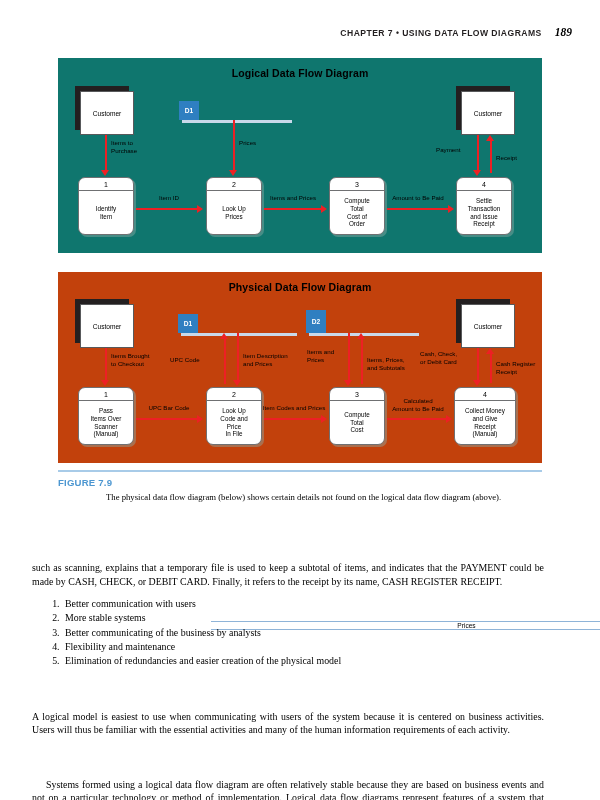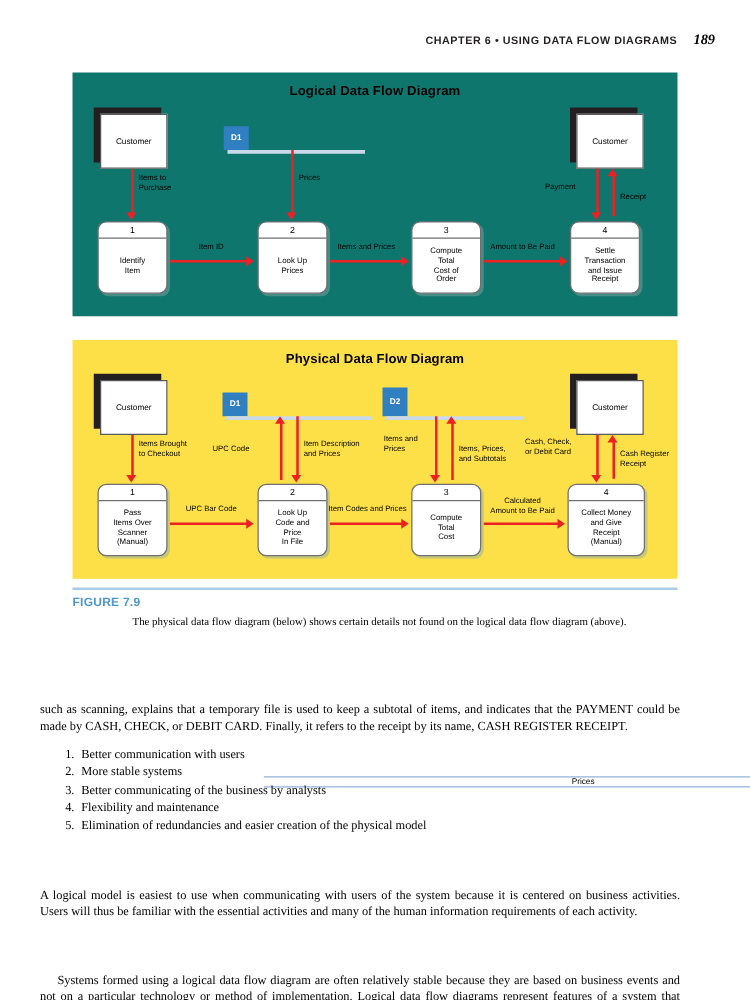--- a/index.html
+++ b/index.html
@@ -22,21 +22,21 @@
     font-size: 8.6px; letter-spacing: .45px; color: #231f20; font-weight: 600;
   }
   .runhead-page {
     font-family: "Liberation Serif", serif;
     font-style: italic; font-weight: bold; font-size: 11.5px; color: #000;
   }
 
   
   .panel { position: absolute; left: 58px; width: 484px; }
   .panel-logical  { top: 58px;  height: 195px; background: #0f766e; }
-  .panel-physical { top: 272px; height: 191px; background: #fde047; }
+  .panel-physical { top: 272px; height: 191px; background: #c2410c; }
 
   .panel-title {
     position: absolute; top: 9px; left: 0; width: 100%;
     text-align: center;
     font-family: "Liberation Sans", sans-serif;
     font-weight: bold; font-size: 10.5px; color: #000;
     letter-spacing: .1px;
   }
 
   
@@ -145,21 +145,21 @@
   }
   ol.adv { margin: 9px 0 9px 30px; }
   ol.adv li { font-size: 9.9px; line-height: 1.45; padding-left: 3px; }
 </style>
 </head>
 <body>
 
 <div class="page">
 
   <div class="runhead">
-    <span class="runhead-text">CHAPTER 6  •  USING DATA FLOW DIAGRAMS</span>
+    <span class="runhead-text">CHAPTER 7  •  USING DATA FLOW DIAGRAMS</span>
     <span class="runhead-page">189</span>
   </div>
 
   <div class="panel panel-logical">
     <div class="panel-title">Logical Data Flow Diagram</div>
 
     <div class="node entity" style="left:22px; top:33px;">
       <div class="shadow"></div>
       <div class="face">
         <span>Customer</span>

